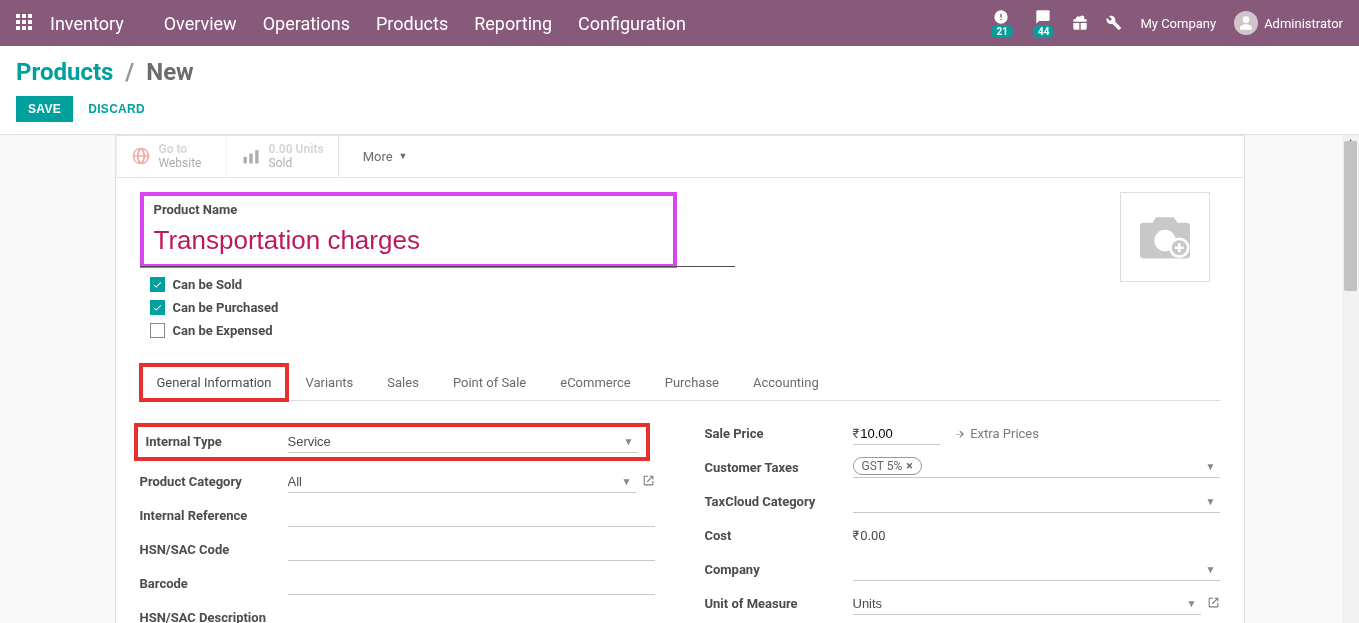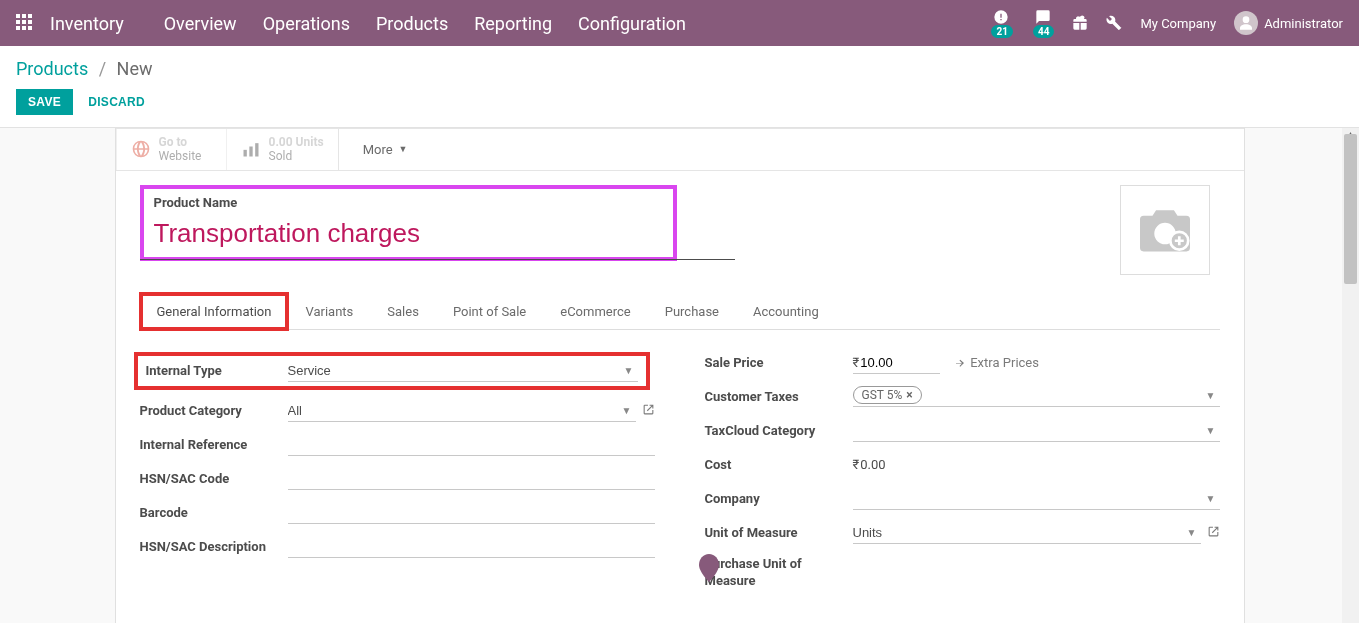--- a/index.html
+++ b/index.html
@@ -12,21 +12,21 @@
 .nav-menu { display: flex; gap: 26px; }
 .nav-menu a { color: #fff; text-decoration: none; font-size: 18px; cursor: pointer; }
 .nav-right { margin-left: auto; display: flex; align-items: center; gap: 18px; }
 .nav-right .icon-item { display: flex; align-items: center; position: relative; cursor: pointer; flex-direction: column; }
 .badge { background: #00A09D; color: #fff; font-size: 10px; font-weight: bold; padding: 1px 5px; border-radius: 8px; margin-left: 2px; }
 .avatar { width: 24px; height: 24px; border-radius: 50%; background: #d0c5cb; margin-right: 6px; display:inline-flex;align-items:center;justify-content:center;}
 .avatar svg{fill:#fff;}
 .user-box{display:flex;align-items:center;cursor:pointer;}
 
 .control-panel { border-bottom: 1px solid #e2e2e2; padding: 12px 16px 12px 16px; }
-.breadcrumb { font-size: 18px; margin-bottom: 10px; }
+.breadcrumb { font-size: 24px; margin-bottom: 10px; font-weight: bold; }
 .breadcrumb .link { color: #00A09D; cursor: pointer; }
 .breadcrumb .sep { color: #999; margin: 0 6px; }
 .breadcrumb .current { color: #6c6c6c; }
 .btn { border: none; padding: 6px 12px; font-size: 12px; font-weight: bold; cursor: pointer; letter-spacing: 0.3px; }
 .btn-primary { background: #00A09D; color: #fff; }
 .btn-link { background: transparent; color: #00A09D; }
 
 .view-wrap{position:relative;}
 .scrollbar{position:absolute;right:0;top:0;bottom:0;width:17px;background:#f1f1f1;}
 .scrollbar .thumb{position:absolute;left:2px;right:2px;top:6px;height:150px;background:#c2c2c2;border-radius:2px;}
@@ -183,20 +183,42 @@
       </div>
     </div>
 
     <div class="form-header">
       <div class="title-group">
         <div class="title-box hl-red">
           <div class="title-label">Product Name</div>
           <input class="title-input" value="Transportation charges" style="">
         </div>
         <div class="title-underline"></div>
+        <div class="checks">
+          <div class="check-row">
+            <span class="check checked">
+                  <svg width="11" height="11" viewBox="0 0 24 24">
+                    <path d="M9 16.2l-3.5-3.5L4 14.2 9 19l11-11-1.5-1.5z"></path>
+                  </svg>
+                </span>
+            <span class="check-label">Can be Sold</span>
+          </div>
+          <div class="check-row">
+            <span class="check checked">
+                  <svg width="11" height="11" viewBox="0 0 24 24">
+                    <path d="M9 16.2l-3.5-3.5L4 14.2 9 19l11-11-1.5-1.5z"></path>
+                  </svg>
+                </span>
+            <span class="check-label">Can be Purchased</span>
+          </div>
+          <div class="check-row">
+            <span class="check"></span>
+            <span class="check-label">Can be Expensed</span>
+          </div>
+        </div>
       </div>
       <div class="image-box">
         <svg width="58" height="50" viewBox="0 0 64 56">
               <path d="M8 12h10l4-6h20l4 6h10a4 4 0 014 4v32a4 4 0 01-4 4H8a4 4 0 01-4-4V16a4 4 0 014-4zm24 8a12 12 0 100 24 12 12 0 000-24z"></path>
               <circle cx="48" cy="40" r="10" fill="#c8c8c8" stroke="#fff" stroke-width="3"></circle>
               <path d="M48 35v10M43 40h10" stroke="#fff" stroke-width="3" fill="none"></path>
             </svg>
       </div>
     </div>
 

